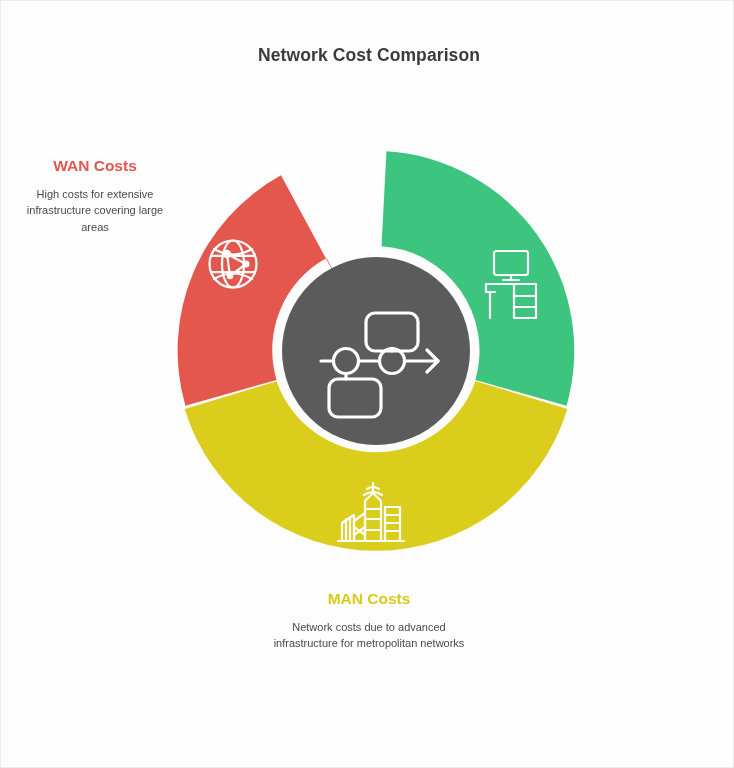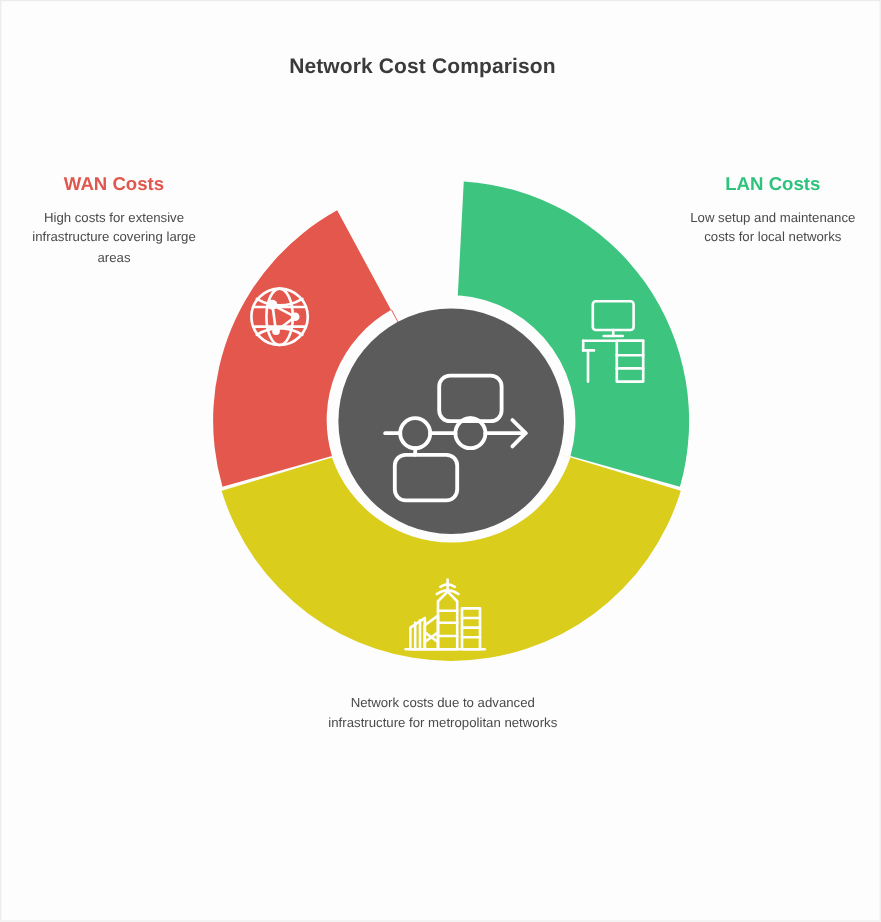--- a/index.html
+++ b/index.html
@@ -18,21 +18,21 @@
     width: 734px;
     height: 768px;
     background: #fdfdfd;
     box-sizing: border-box;
     border: 1px solid #ececec;
   }
 
   
   #title {
     position: absolute;
-    left: 0;
+    left: 17px;
     top: 44px;
     width: 702px;
     text-align: center;
     font-size: 17.5px;
     font-weight: bold;
     color: #3b3b3b;
     letter-spacing: 0.1px;
   }
 
   
@@ -43,21 +43,21 @@
     width: 420px;
     height: 420px;
   }
   #donut-svg {
     display: block;
     width: 420px;
     height: 420px;
   }
 
   
-  .block { position: absolute; }
+  .block { position: absolute; margin-top: 12px; }
   .block-heading {
     font-size: 15.5px;
     font-weight: bold;
     margin: 0 0 10px 0;
     line-height: 1.2;
   }
   .block-body {
     font-size: 11px;
     color: #4a4a4a;
     line-height: 1.52;
@@ -213,22 +213,19 @@
         <line x1="0" y1="58" x2="66" y2="58"></line>
       </g>
     </svg>
   </div>
 
   <div id="block-wan" class="block">
     <p class="block-heading" style="color: rgb(224, 87, 79);">WAN Costs</p>
     <p class="block-body">High costs for extensive infrastructure covering large areas</p>
   </div>
 
-  <div id="block-lan" class="block">
-    <p class="block-heading" style="color: rgb(46, 195, 124);">LAN Costs</p>
-    <p class="block-body">Low setup and maintenance costs for local networks</p>
-  </div>
 
   <div id="block-man" class="block">
+    <p class="block-heading" style="color: rgb(217, 203, 23);">MAN Costs</p>
     <p class="block-body">Network costs due to advanced infrastructure for metropolitan networks</p>
   </div>
 
 </div>
 
 </body></html>

